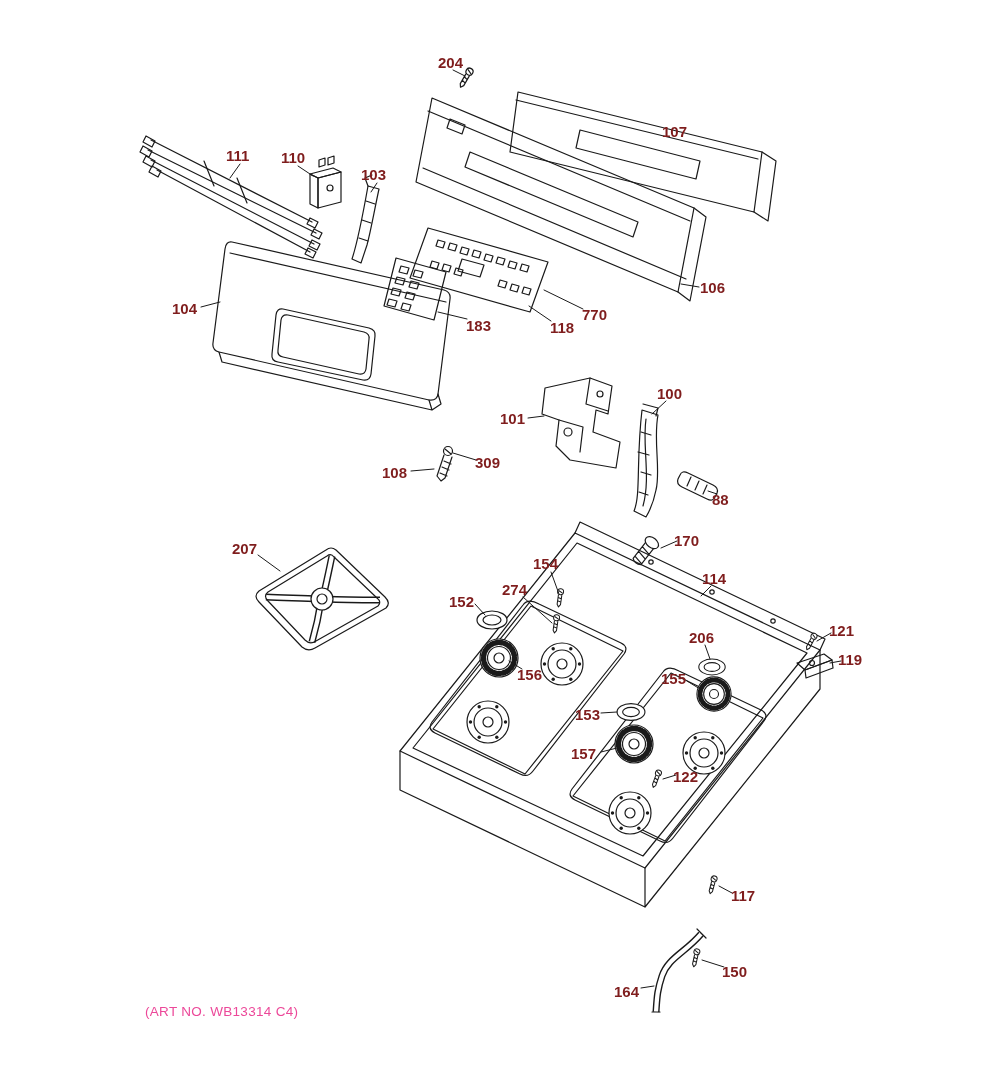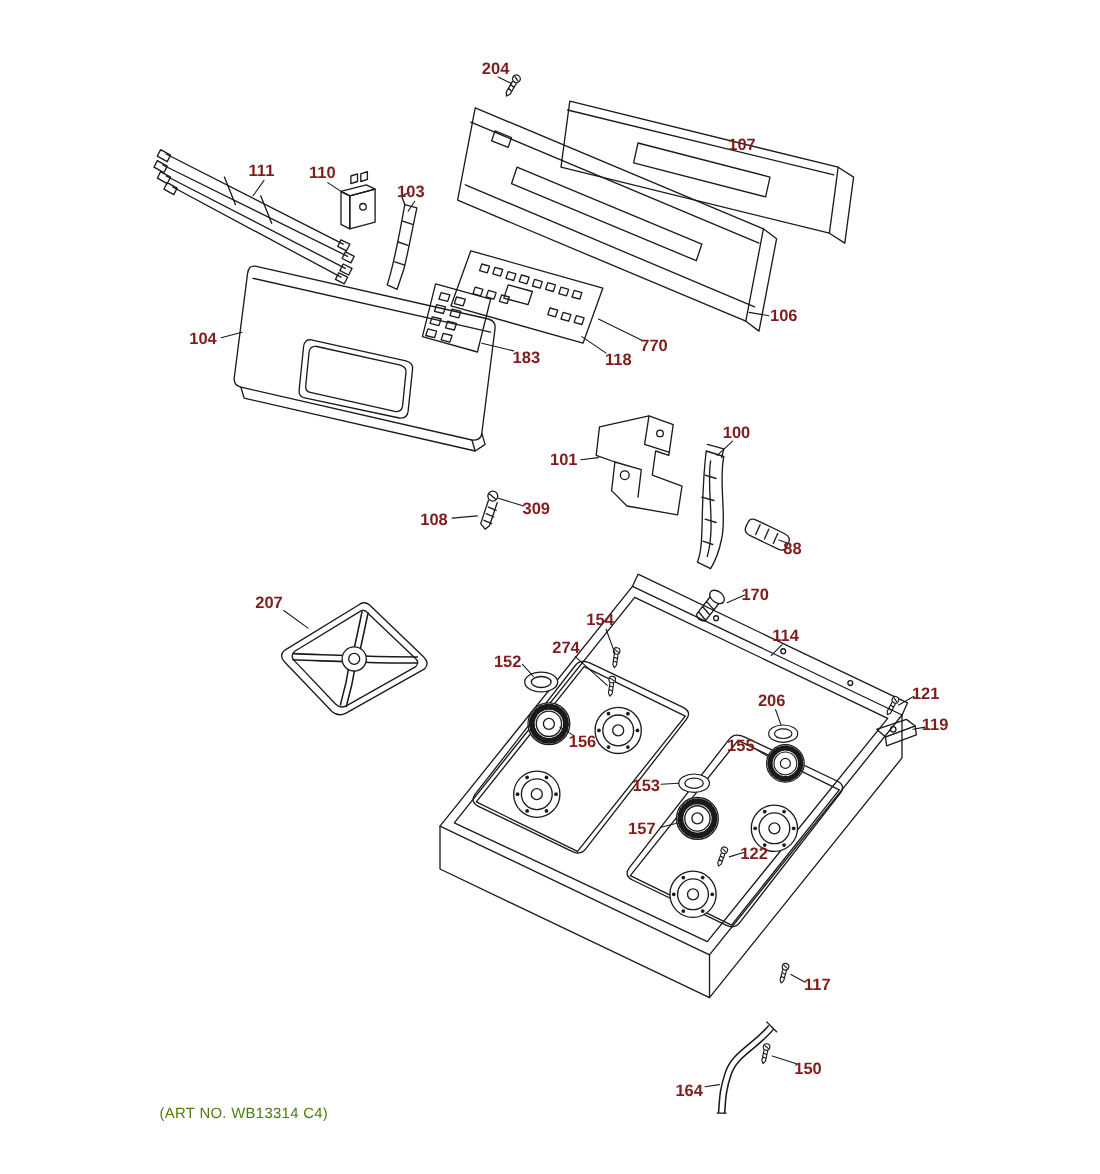--- a/index.html
+++ b/index.html
@@ -8,21 +8,21 @@
   .stage svg{position:absolute;left:0;top:0}
   svg path, svg circle, svg ellipse, svg line{
     stroke:#1a1a1a;stroke-width:1.2;fill:none;stroke-linecap:round;stroke-linejoin:round}
   svg .fw{fill:#fff}
   svg .knurl{stroke-dasharray:2 2.6;stroke-width:5.5}
   svg .thick{stroke-width:7;stroke-linecap:butt}
   svg .white-line{stroke:#fff;stroke-width:4.2;stroke-linecap:butt}
   svg .leader{stroke-width:1}
   svg .dot{fill:#1a1a1a;stroke:none}
   .lbl{position:absolute;font-size:15px;font-weight:700;color:#7f1d1d;white-space:nowrap}
-  .artno{position:absolute;left:145px;top:1004px;font-size:13.5px;color:#4d7c0f;letter-spacing:.3px;white-space:nowrap}
+  .artno{position:absolute;left:145px;top:1004px;font-size:13.5px;color:#ec4899;letter-spacing:.3px;white-space:nowrap}
 </style>
 </head>
 <body>
 
 <div class="stage">
 
 <svg viewBox="0 0 1000 1067" width="1000" height="1067">
   <defs>
     <g id="ms">
       <circle cx="0" cy="-5" r="3.5" class="fw"></circle>

